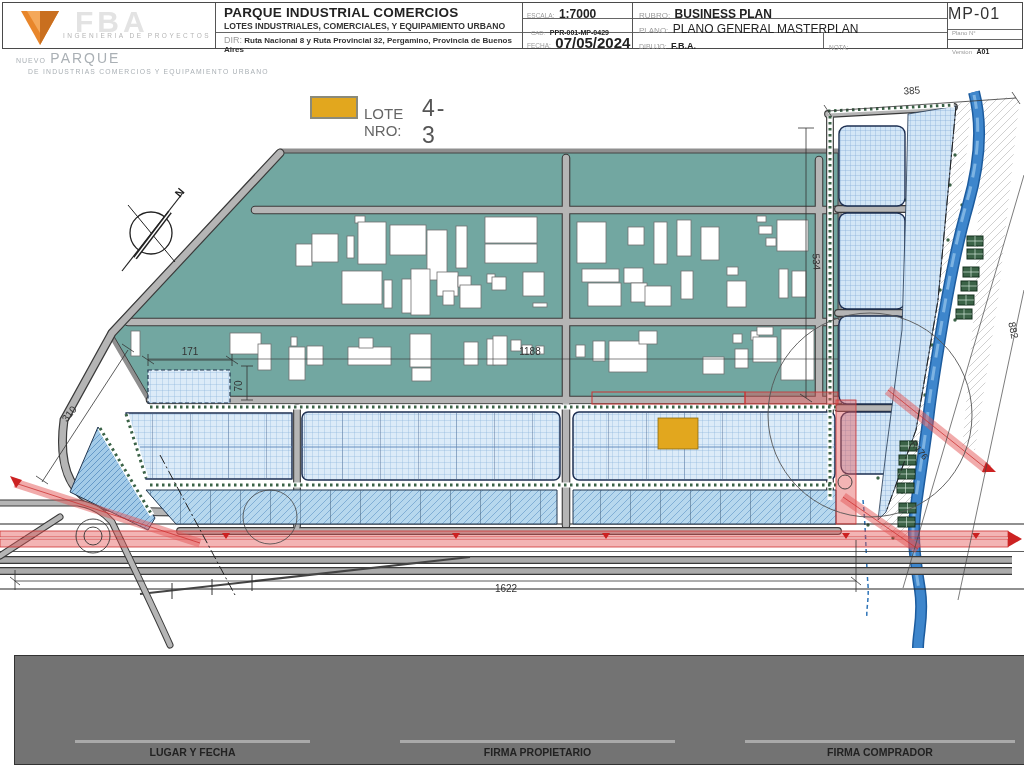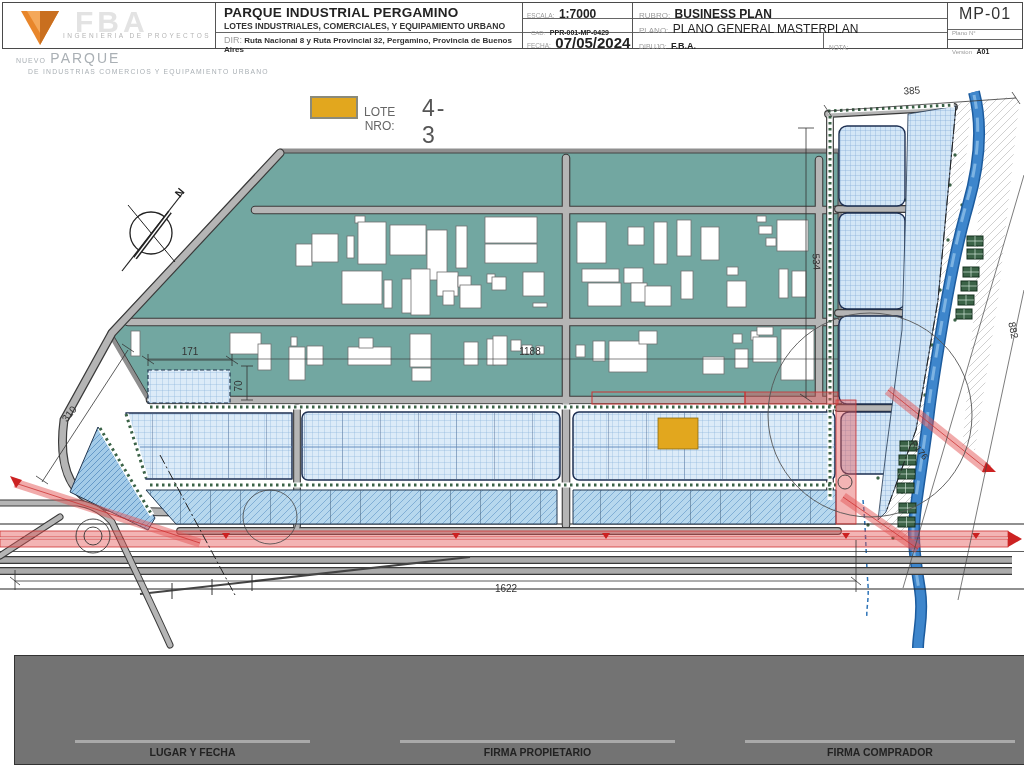--- a/index.html
+++ b/index.html
@@ -22,21 +22,21 @@
   #watermark{left:16px;top:49px;width:320px;color:#aab0b5;z-index:20;}
   #wm-l1 small{font-size:7px;letter-spacing:1px;}
   #wm-l1 b{font-size:14px;font-weight:normal;letter-spacing:2px;}
   #wm-l2{font-size:6.8px;letter-spacing:1.2px;margin-left:12px;margin-top:1px;}
   #wm-l3{margin-left:28px;margin-top:1px;}
   #wm-l3 small{font-size:8px;letter-spacing:1px;}
   #wm-l3 b{font-size:18px;font-weight:normal;letter-spacing:2px;}
   
   #legend{left:310px;top:93px;z-index:20;height:30px;}
   #legend-swatch{position:absolute;left:0;top:3px;width:48px;height:23px;border:2px solid #8a8a7a;box-sizing:border-box;}
-  #legend-label{position:absolute;left:54px;top:12px;font-size:12px;color:#666;text-align:center;}
+  #legend-label{position:absolute;left:54px;top:12px;font-size:15px;color:#666;}
   #legend-value{position:absolute;left:112px;top:2px;font-size:23px;color:#555;letter-spacing:2px;}
   
   #sigblock{left:14px;top:655px;width:1016px;height:108px;border:1.5px solid #333;z-index:30;background:#737373;}
   .sig{position:absolute;bottom:6px;text-align:center;font-size:10.5px;font-weight:bold;color:#222;}
   .sigline{height:3px;background:#a9a9a9;margin-bottom:3px;}
 </style>
 </head>
 <body>
 
 <div id="stage">
@@ -346,21 +346,21 @@
     <div id="fba-ghost">FBA</div>
     <svg width="60" height="42" style="left:14px;top:4px;position:absolute;">
       <polygon points="4,4 42,4 23,38" fill="#E8862B"></polygon>
       <polygon points="23,4 42,4 23,38" fill="#C96F1F"></polygon>
       <polygon points="10,4 23,26 23,4" fill="#F4A85A"></polygon>
     </svg>
     <div id="logo-tagline">INGENIERIA DE PROYECTOS</div>
   </div>
 
   <div class="tb-cell" style="left:213px;width:307px;">
-    <div id="proj-title">PARQUE INDUSTRIAL PERGAMINO</div>
+    <div id="proj-title">PARQUE INDUSTRIAL COMERCIOS</div>
     <div id="proj-sub">LOTES INDUSTRIALES, COMERCIALES, Y EQUIPAMIENTO URBANO</div>
     <div class="tb-hline" style="left:0;right:0;top:29px;"></div>
     <div id="dir-row">
       <span class="lbl" style="font-size:9px;">DIR:</span>
       <b>Ruta Nacional 8 y Ruta Provincial 32, Pergamino, Provincia de Buenos Aires</b>
     </div>
   </div>
 
   <div class="tb-cell" style="left:520px;width:110px;">
     <div class="tb-hline" style="left:0;right:0;top:15px;"></div>
@@ -394,21 +394,21 @@
     <div class="small-pair" style="left:6px;top:32px;">
       <span class="lbl" style="font-size:7px;">DIBUJO:</span>
       <b style="font-size:9px;color:#222;">F.B.A.</b>
     </div>
     <div class="small-pair" style="left:196px;top:33px;">
       <span class="lbl" style="font-size:6.5px;">NOTA:</span>
     </div>
   </div>
 
   <div class="tb-cell" style="left:945px;width:74px;border-right:none;">
-    <div style="position:absolute;left:0;right:0;top:2px;text-align:center;font-size:16px;color:#333;letter-spacing:1px;">MP-01</div>
+    <div style="position:absolute;left:0;right:0;top:2px;text-align:left;font-size:16px;color:#333;letter-spacing:1px;">MP-01</div>
     <div class="tb-hline" style="left:0;right:0;top:26px;"></div>
     <div class="lbl" style="position:absolute;left:4px;top:27px;font-size:6px;">Plano N°</div>
     <div class="tb-hline" style="left:0;right:0;top:36px;"></div>
     <div class="small-pair" style="left:4px;top:37px;">
       <span class="lbl" style="font-size:6px;">Version</span>
       <b style="font-size:7px;color:#222;">A01</b>
     </div>
   </div>
 </div>
 

